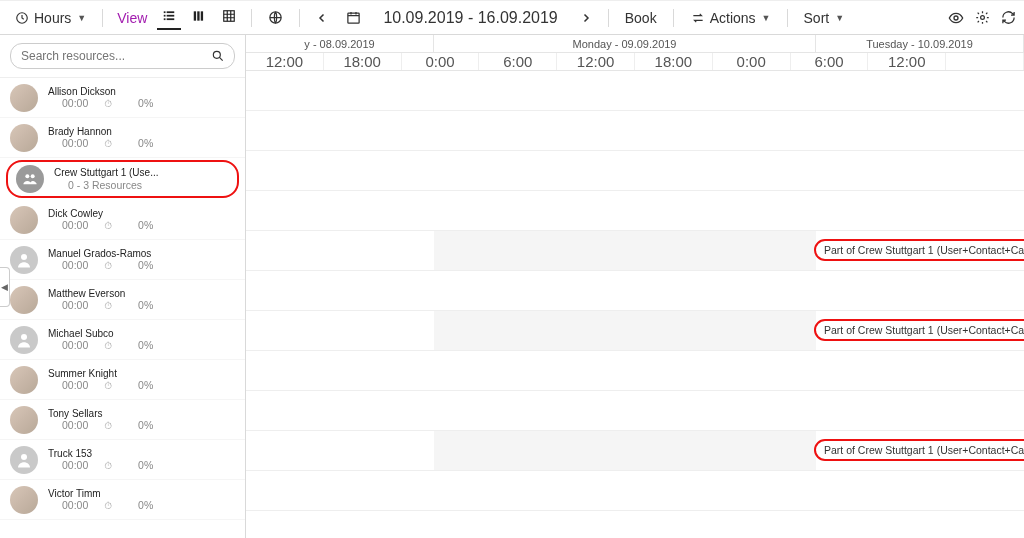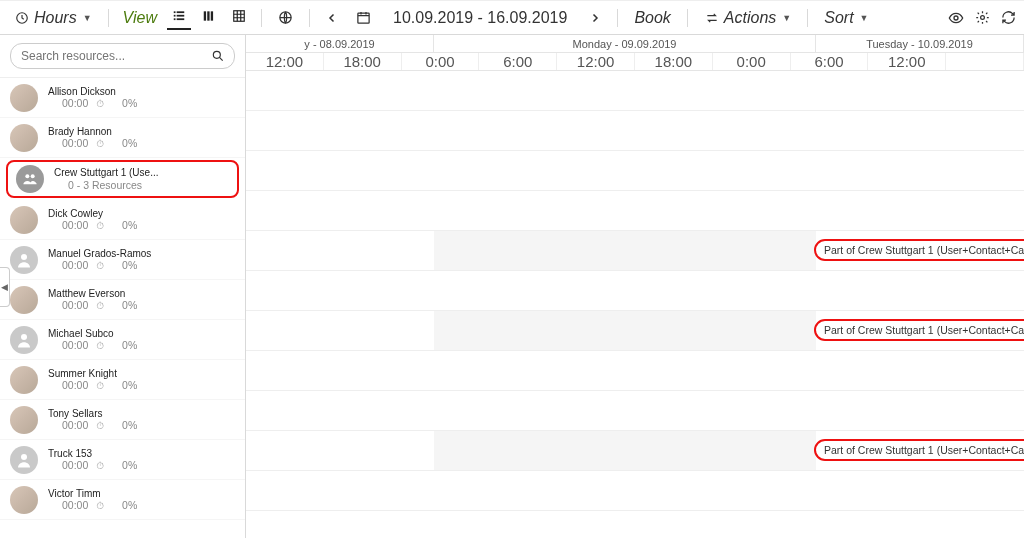--- a/index.html
+++ b/index.html
@@ -2,44 +2,44 @@
 <html><head>
 <meta charset="utf-8">
 <style>
   * { box-sizing: border-box; }
   html, body { margin:0; padding:0; font-family: "Segoe UI", Arial, sans-serif; font-size:12px; color:#333; background:#fff; }
   .app { width:1024px; height:538px; position:relative; overflow:hidden; border-top:1px solid #eee;}
   
   .toolbar { height:34px; display:flex; align-items:center; padding:0 8px; border-bottom:1px solid #d9d9d9; gap:6px; }
   .tb-item { display:flex; align-items:center; gap:4px; padding:4px 6px; cursor:pointer; color:#333; }
   .tb-sep { width:1px; height:18px; background:#d9d9d9; margin:0 4px;}
-  .tb-label { font-size:16px;font-style:italic; }
+  .tb-label { font-size:14px; }
   .caret { font-size:9px; color:#555; margin-left:2px;}
   .view-btn { padding:4px 4px; border:0; background:none; cursor:pointer; color:#222;}
   .view-btn.active { border-bottom:2px solid #222; padding-bottom:2px;}
   .date-range { font-size:16px; color:#333; padding:0 10px;}
   .right-icons { margin-left:auto; display:flex; align-items:center; gap:10px;}
   .ic { width:16px; height:16px; display:inline-flex; align-items:center; justify-content:center; color:#333;}
   
   
   .main { display:flex; height:calc(538px - 34px); position:relative;}
   .side { width:246px; min-width:246px; border-right:1px solid #d9d9d9; display:flex; flex-direction:column; background:#fff; position:relative; z-index:2;}
   .search-wrap { padding:8px 10px; border-bottom:1px solid #eee;}
   .search { display:flex; align-items:center; border:1px solid #ccc; border-radius:12px; padding:4px 8px; gap:6px;}
   .search input { border:0; outline:0; flex:1; font-size:12px; color:#333;}
   .res-list { overflow:hidden; }
   .res-item { display:flex; align-items:center; gap:10px; padding:4px 10px; height:40px; border-bottom:1px solid #f5f5f5;}
   .avatar { width:28px; height:28px; border-radius:50%; background:#bfbfbf; display:flex; align-items:center; justify-content:center; color:#fff; overflow:hidden; flex-shrink:0;}
   .avatar.photo { background:linear-gradient(135deg,#d8c6b8,#b8a898);}
   .avatar.ph { background:#c9c9c9;}
   .res-main { display:flex; flex-direction:column; line-height:1.15; overflow:hidden;}
   .res-name { font-size:10px; color:#222; white-space:nowrap; overflow:hidden; text-overflow:ellipsis;}
-  .res-sub { font-size:10.5px; color:#888; display:flex; align-items:center; gap:8px;padding-left:14px;}
+  .res-sub { font-size:10.5px; color:#888; display:flex; align-items:center; gap:16px;padding-left:14px;}
   .clk { font-size:10px; color:#aaa;}
-  .crew-row { border:2px solid #e11; border-radius:8px; margin:2px 6px; height:38px; padding:2px 8px;}
+  .crew-row { border:2px solid #e11; border-radius:16px; margin:2px 6px; height:38px; padding:2px 8px;}
   .crew-row .avatar { background:#9a9a9a;}
   
   
   .timeline { flex:1; position:relative; overflow:hidden;}
   .day-header { height:18px; display:flex; border-bottom:1px solid #e5e5e5; font-size:11px; color:#555;}
   .day-cell { border-right:1px solid #e5e5e5; display:flex; align-items:center; justify-content:center;}
   .hour-header { height:18px; display:flex; border-bottom:1px solid #e5e5e5; font-size:15px; color:#555;}
   .hour-cell { border-right:1px solid #eee; text-align:center; line-height:18px;}
   .rows { position:relative;}
   .trow { height:40px; border-bottom:1px solid #eee; position:relative;}
@@ -57,21 +57,21 @@
       <span class="ic">
         <svg width="14" height="14" viewBox="0 0 24 24" fill="none" stroke="currentColor" stroke-width="2">
             <circle cx="12" cy="12" r="9"></circle>
             <path d="M12 7v5l3 2"></path>
           </svg>
       </span>
       <span class="tb-label">Hours</span>
       <span class="caret">▼</span>
     </div>
     <div class="tb-sep"></div>
-    <span class="tb-label" style="color:#4d7c0f;margin:10px 4px;">View</span>
+    <span class="tb-label" style="color:#a21caf;margin:10px 4px;">View</span>
     <button class="view-btn active">
       <svg width="16" height="14" viewBox="0 0 24 24" fill="currentColor">
           <rect x="3" y="4" width="3" height="3"></rect>
           <rect x="8" y="4" width="13" height="3"></rect>
           <rect x="3" y="10" width="3" height="3"></rect>
           <rect x="8" y="10" width="13" height="3"></rect>
           <rect x="3" y="16" width="3" height="3"></rect>
           <rect x="8" y="16" width="13" height="3"></rect>
         </svg>
     </button>

